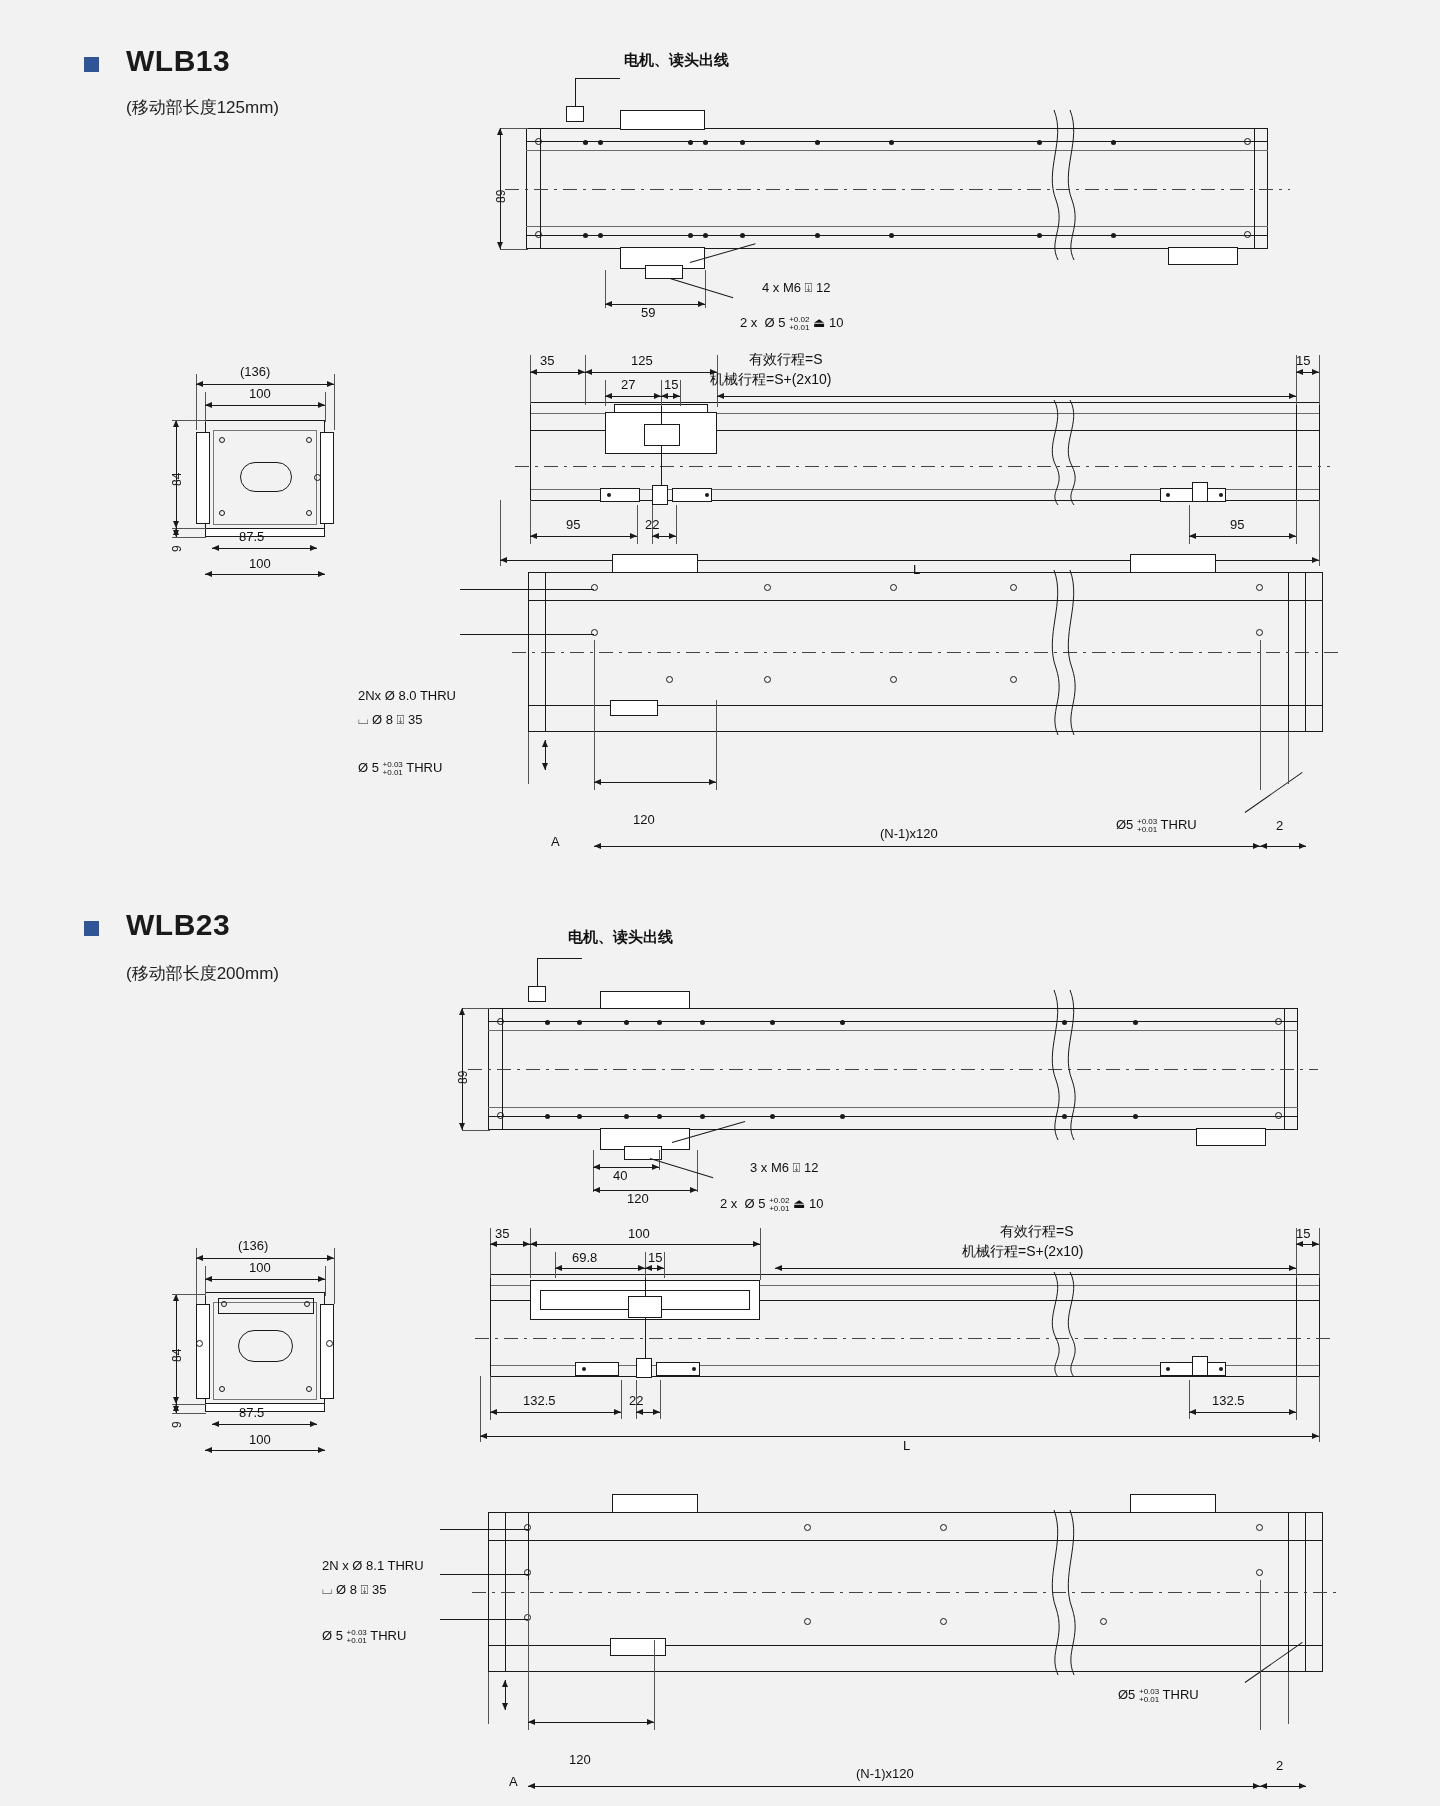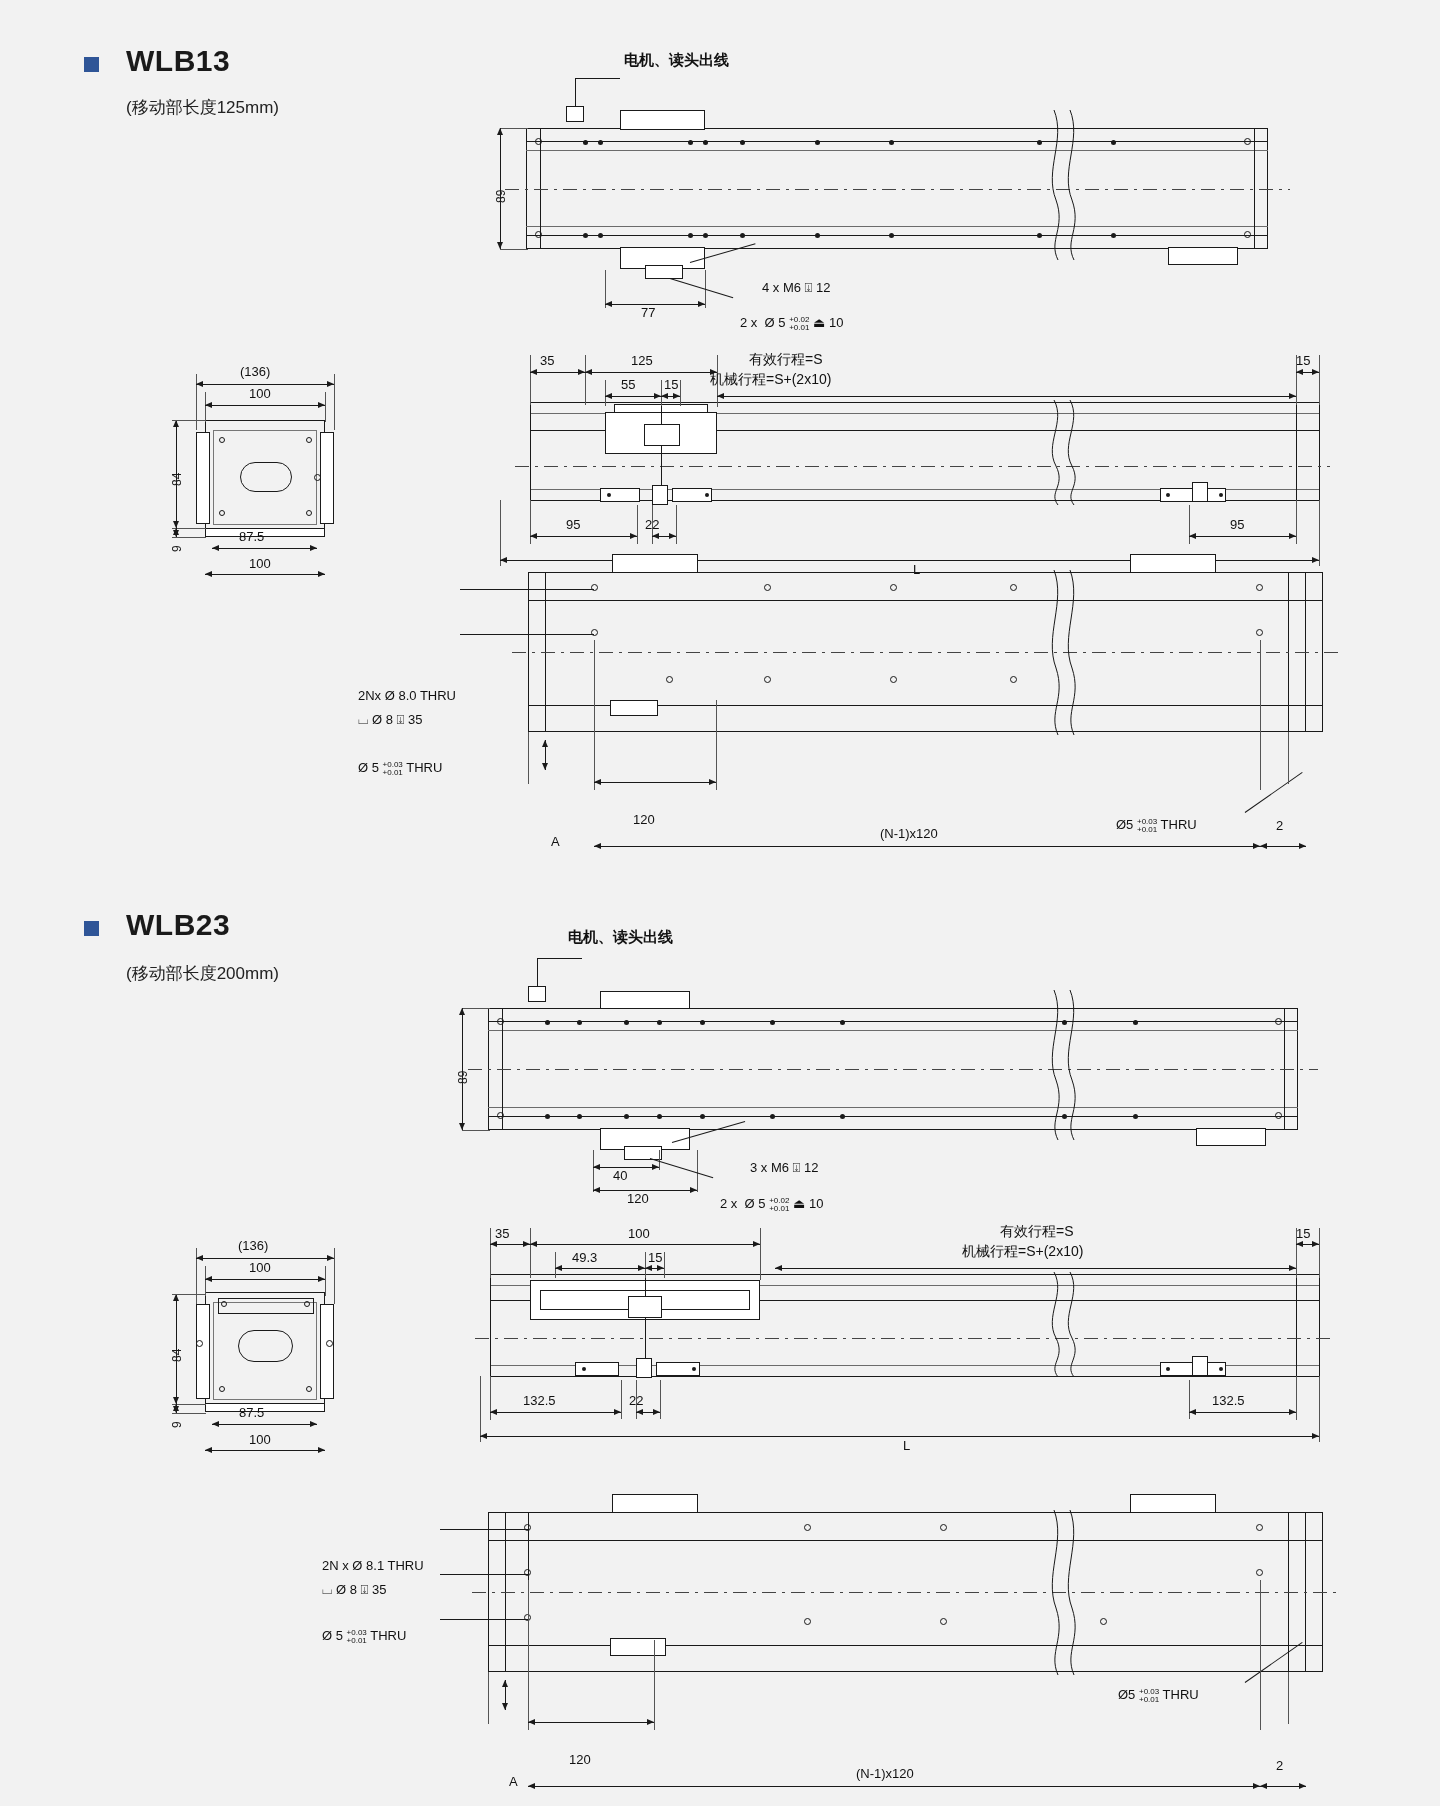--- a/index.html
+++ b/index.html
@@ -120,21 +120,21 @@
 
     <div class="ext" style="left:500px;top:128px;height:6px;"></div>
     <div class="exth" style="left:500px;top:128px;width:28px;"></div>
     <div class="exth" style="left:500px;top:249px;width:28px;"></div>
     <div class="dimv" style="left:500px;top:128px;height:121px;"></div>
     <div class="vrot" style="left:494px;top:203px;">89</div>
 
     <div class="ext" style="left:605px;top:270px;height:38px;"></div>
     <div class="ext" style="left:705px;top:270px;height:38px;"></div>
     <div class="dimline" style="left:605px;top:304px;width:100px;"></div>
-    <div class="lbl" style="left:641px;top:305px;">77</div>
+    <div class="lbl" style="left:641px;top:305px;">59</div>
 
     <div class="ln" style="left:690px;top:262px;width:68px;height:1px;transform:rotate(-16deg);transform-origin:left center;"></div>
     <div class="lbl" style="left:762px;top:280px;">4 x  M6 ⍗ 12</div>
     <div class="ln" style="left:670px;top:278px;width:66px;height:1px;transform:rotate(17deg);transform-origin:left center;"></div>
     <div class="lbl" style="left:740px;top:315px;">2 x&nbsp; Ø 5 <span class="frac">+0.02<br>+0.01</span> ⏏ 10</div>
   </div>
 
   <div>
     <div class="box" style="left:205px;top:420px;width:120px;height:115px;"></div>
     <div class="boxlt" style="left:213px;top:430px;width:104px;height:95px;"></div>
@@ -211,21 +211,21 @@
     <div class="lbl" style="left:540px;top:353px;">35</div>
     <div class="dimline" style="left:585px;top:372px;width:132px;"></div>
     <div class="lbl" style="left:631px;top:353px;">125</div>
     <div class="dimline" style="left:1296px;top:372px;width:23px;"></div>
     <div class="lbl" style="left:1296px;top:353px;">15</div>
 
     <div class="ext" style="left:605px;top:380px;height:26px;"></div>
     <div class="ext" style="left:661px;top:380px;height:26px;"></div>
     <div class="ext" style="left:680px;top:380px;height:26px;"></div>
     <div class="dimline" style="left:605px;top:396px;width:56px;"></div>
-    <div class="lbl" style="left:621px;top:377px;">55</div>
+    <div class="lbl" style="left:621px;top:377px;">27</div>
     <div class="dimline" style="left:661px;top:396px;width:19px;"></div>
     <div class="lbl" style="left:664px;top:377px;">15</div>
 
     <div class="lbl" style="left:749px;top:351px;font-size:14px;">有效行程=S</div>
     <div class="lbl" style="left:710px;top:371px;font-size:14px;">机械行程=S+(2x10)</div>
     <div class="dimline" style="left:717px;top:396px;width:579px;"></div>
 
     <div class="ext" style="left:530px;top:500px;height:44px;"></div>
     <div class="ext" style="left:637px;top:505px;height:39px;"></div>
     <div class="ext" style="left:652px;top:505px;height:39px;"></div>
@@ -445,21 +445,21 @@
     <div class="lbl" style="left:495px;top:1226px;">35</div>
     <div class="dimline" style="left:530px;top:1244px;width:230px;"></div>
     <div class="lbl" style="left:628px;top:1226px;">100</div>
     <div class="dimline" style="left:1296px;top:1244px;width:23px;"></div>
     <div class="lbl" style="left:1296px;top:1226px;">15</div>
 
     <div class="ext" style="left:555px;top:1252px;height:26px;"></div>
     <div class="ext" style="left:645px;top:1252px;height:26px;"></div>
     <div class="ext" style="left:664px;top:1252px;height:26px;"></div>
     <div class="dimline" style="left:555px;top:1268px;width:90px;"></div>
-    <div class="lbl" style="left:572px;top:1250px;">49.3</div>
+    <div class="lbl" style="left:572px;top:1250px;">69.8</div>
     <div class="dimline" style="left:645px;top:1268px;width:19px;"></div>
     <div class="lbl" style="left:648px;top:1250px;">15</div>
 
     <div class="lbl" style="left:1000px;top:1223px;font-size:14px;">有效行程=S</div>
     <div class="lbl" style="left:962px;top:1243px;font-size:14px;">机械行程=S+(2x10)</div>
     <div class="dimline" style="left:775px;top:1268px;width:521px;"></div>
 
     <div class="ext" style="left:490px;top:1376px;height:44px;"></div>
     <div class="ext" style="left:621px;top:1380px;height:39px;"></div>
     <div class="ext" style="left:636px;top:1380px;height:39px;"></div>

